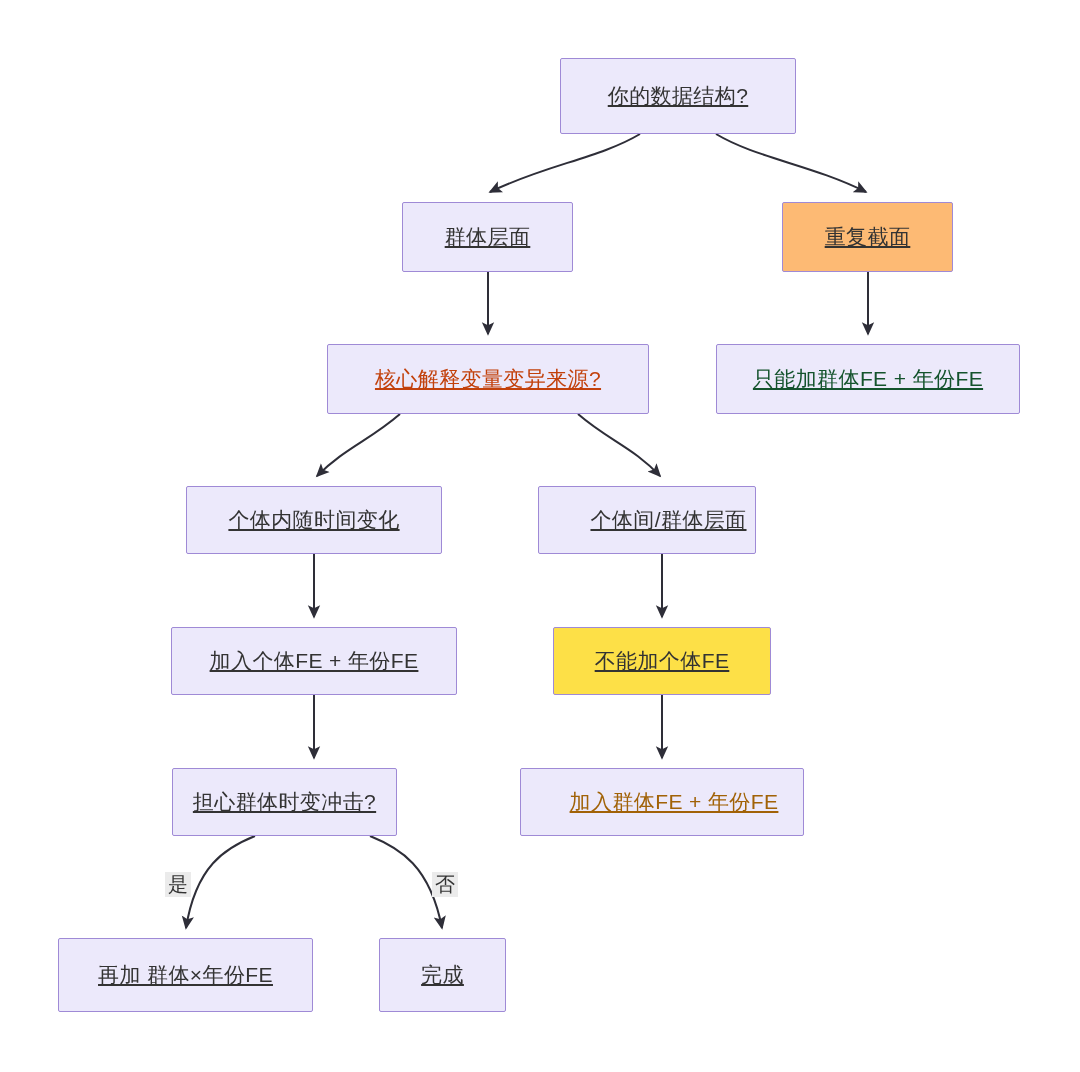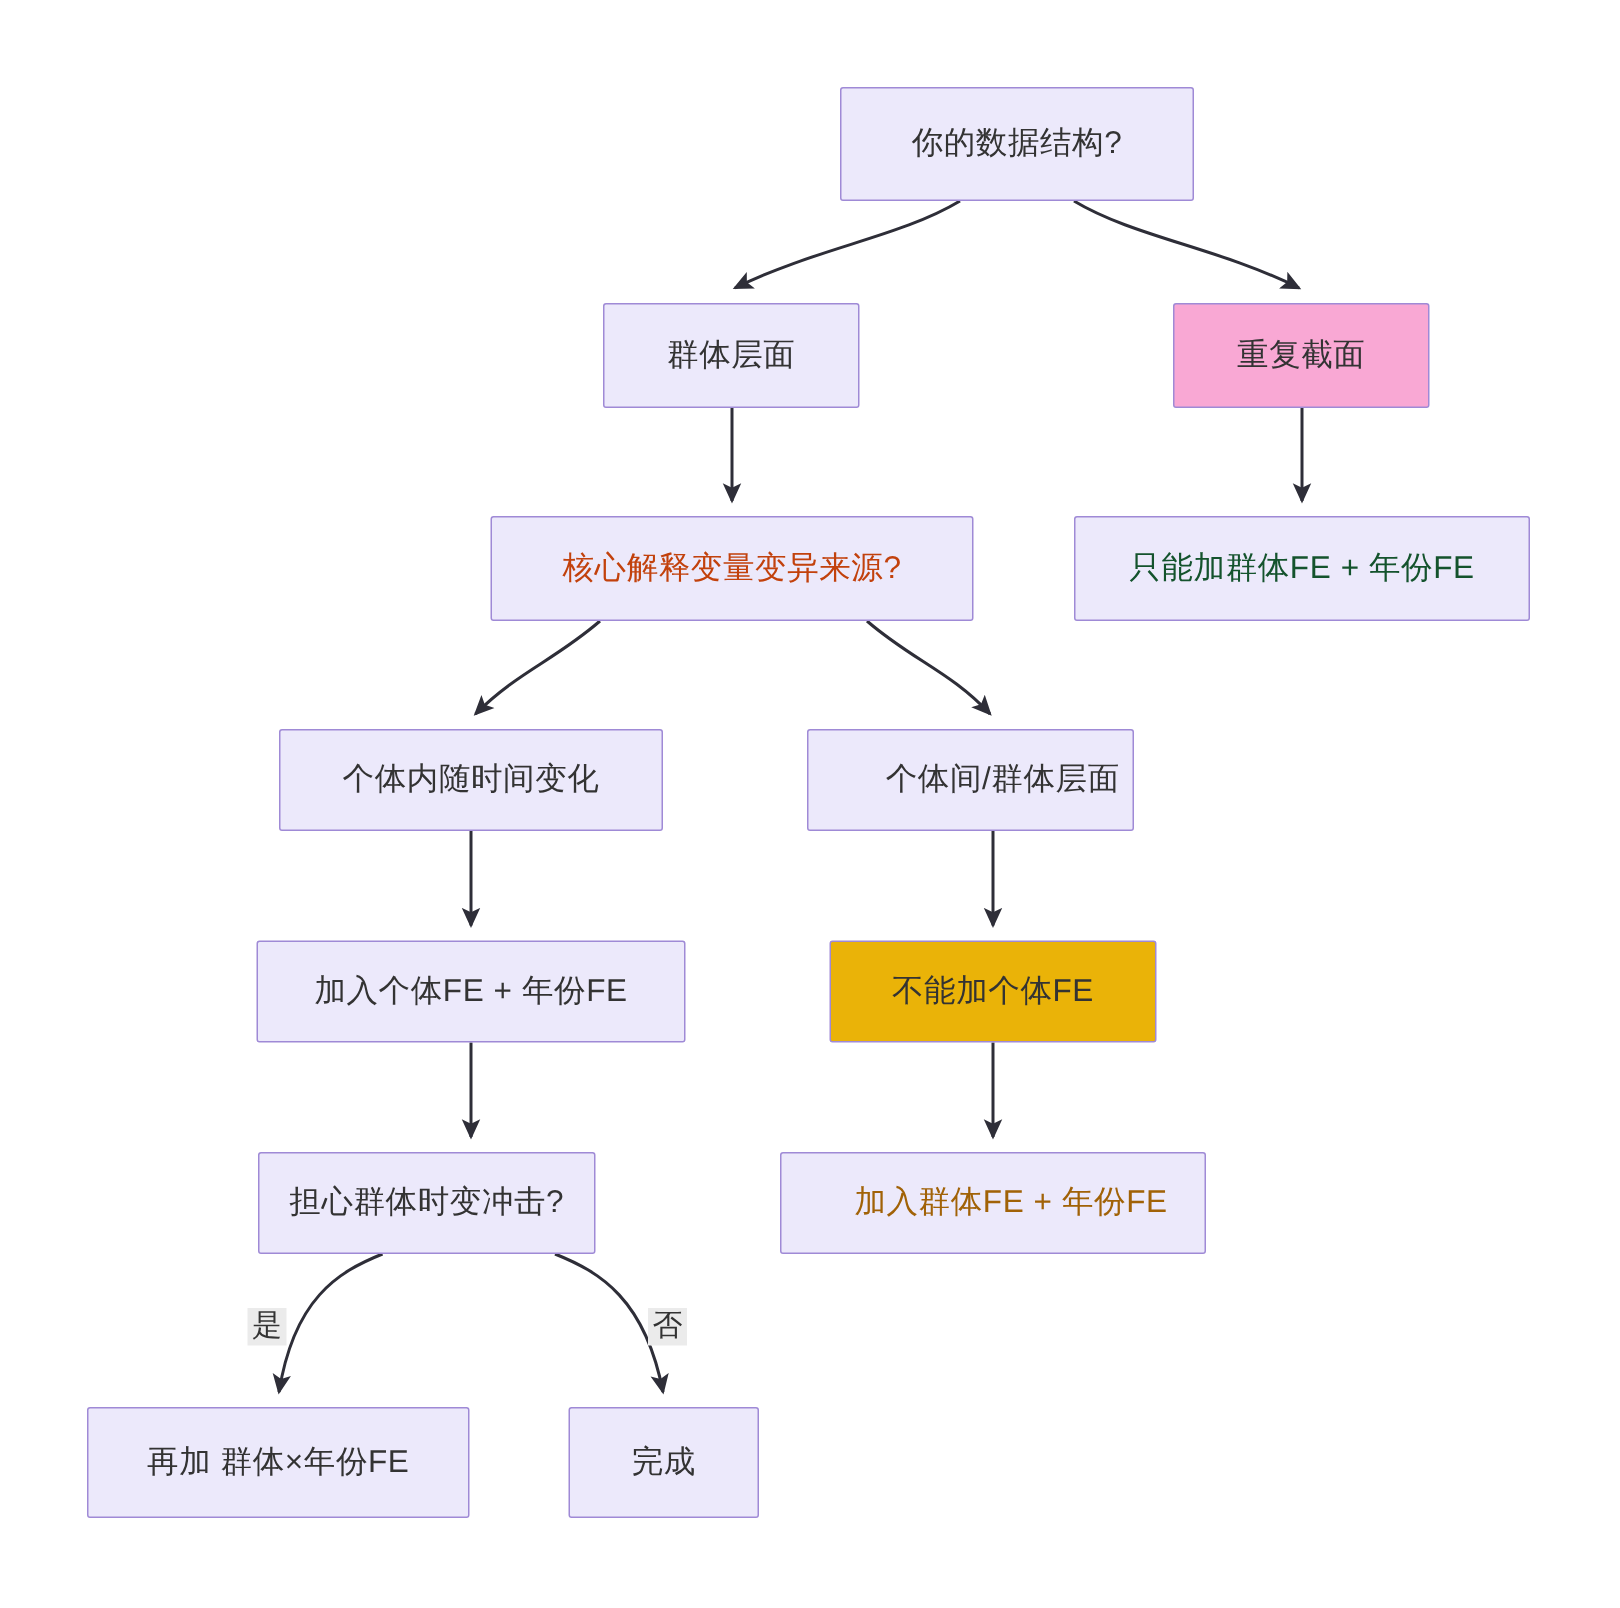--- a/index.html
+++ b/index.html
@@ -33,20 +33,21 @@
     border-radius: 2px;
     display: flex;
     align-items: center;
     justify-content: center;
     text-align: center;
     color: #333333;
     font-size: 21px;
     line-height: 1.25;
     letter-spacing: 0.4px;
     white-space: nowrap;
+    text-decoration: underline;
   }
   .node-label {
     display: block;
   }
   .edge-label {
     position: absolute;
     background: #ebebeb;
     color: #333333;
     font-size: 20px;
     line-height: 1.15;
@@ -81,39 +82,39 @@
       </g>
   </svg>
 
   <div id="nodes-group">
       <div class="node" style="left: 560px; top: 58px; width: 236px; height: 76px; background: rgb(236, 233, 251); border-color: rgb(159, 138, 214); color: rgb(51, 51, 51);">
         <span class="node-label">你的数据结构?</span>
       </div>
       <div class="node" style="left: 402px; top: 202px; width: 171px; height: 70px; background: rgb(236, 233, 251); border-color: rgb(159, 138, 214); color: rgb(51, 51, 51);">
         <span class="node-label">群体层面</span>
       </div>
-      <div class="node" style="left: 782px; top: 202px; width: 171px; height: 70px; background: #f9a8d4; border-color: rgb(159, 138, 214); color: rgb(51, 51, 51);">
+      <div class="node" style="left: 782px; top: 202px; width: 171px; height: 70px; background: #fdba74; border-color: rgb(159, 138, 214); color: rgb(51, 51, 51);">
         <span class="node-label">重复截面</span>
       </div>
       <div class="node" style="left: 327px; top: 344px; width: 322px; height: 70px; background: rgb(236, 233, 251); border-color: rgb(159, 138, 214); color: #c2410c;">
         <span class="node-label">核心解释变量变异来源?</span>
       </div>
       <div class="node" style="left: 716px; top: 344px; width: 304px; height: 70px; background: rgb(236, 233, 251); border-color: rgb(159, 138, 214); color: #14532d;">
         <span class="node-label">只能加群体FE + 年份FE</span>
       </div>
       <div class="node" style="left: 186px; top: 486px; width: 256px; height: 68px; background: rgb(236, 233, 251); border-color: rgb(159, 138, 214); color: rgb(51, 51, 51);">
         <span class="node-label">个体内随时间变化</span>
       </div>
       <div class="node" style="left: 538px; top: 486px; width: 218px; height: 68px; background: rgb(236, 233, 251); border-color: rgb(159, 138, 214); color: rgb(51, 51, 51); padding-left: 43px;">
         <span class="node-label">个体间/群体层面</span>
       </div>
       <div class="node" style="left: 171px; top: 627px; width: 286px; height: 68px; background: rgb(236, 233, 251); border-color: rgb(159, 138, 214); color: rgb(51, 51, 51);">
         <span class="node-label">加入个体FE + 年份FE</span>
       </div>
-      <div class="node" style="left: 553px; top: 627px; width: 218px; height: 68px; background: #eab308; border-color: rgb(159, 138, 214); color: rgb(51, 51, 51);">
+      <div class="node" style="left: 553px; top: 627px; width: 218px; height: 68px; background: #fde047; border-color: rgb(159, 138, 214); color: rgb(51, 51, 51);">
         <span class="node-label">不能加个体FE</span>
       </div>
       <div class="node" style="left: 172px; top: 768px; width: 225px; height: 68px; background: rgb(236, 233, 251); border-color: rgb(159, 138, 214); color: rgb(51, 51, 51);">
         <span class="node-label">担心群体时变冲击?</span>
       </div>
       <div class="node" style="left: 520px; top: 768px; width: 284px; height: 68px; background: rgb(236, 233, 251); border-color: rgb(159, 138, 214); color: #a16207; padding-left: 24px;">
         <span class="node-label">加入群体FE + 年份FE</span>
       </div>
       <div class="node" style="left: 58px; top: 938px; width: 255px; height: 74px; background: rgb(236, 233, 251); border-color: rgb(159, 138, 214); color: rgb(51, 51, 51);">
         <span class="node-label">再加 群体×年份FE</span>

